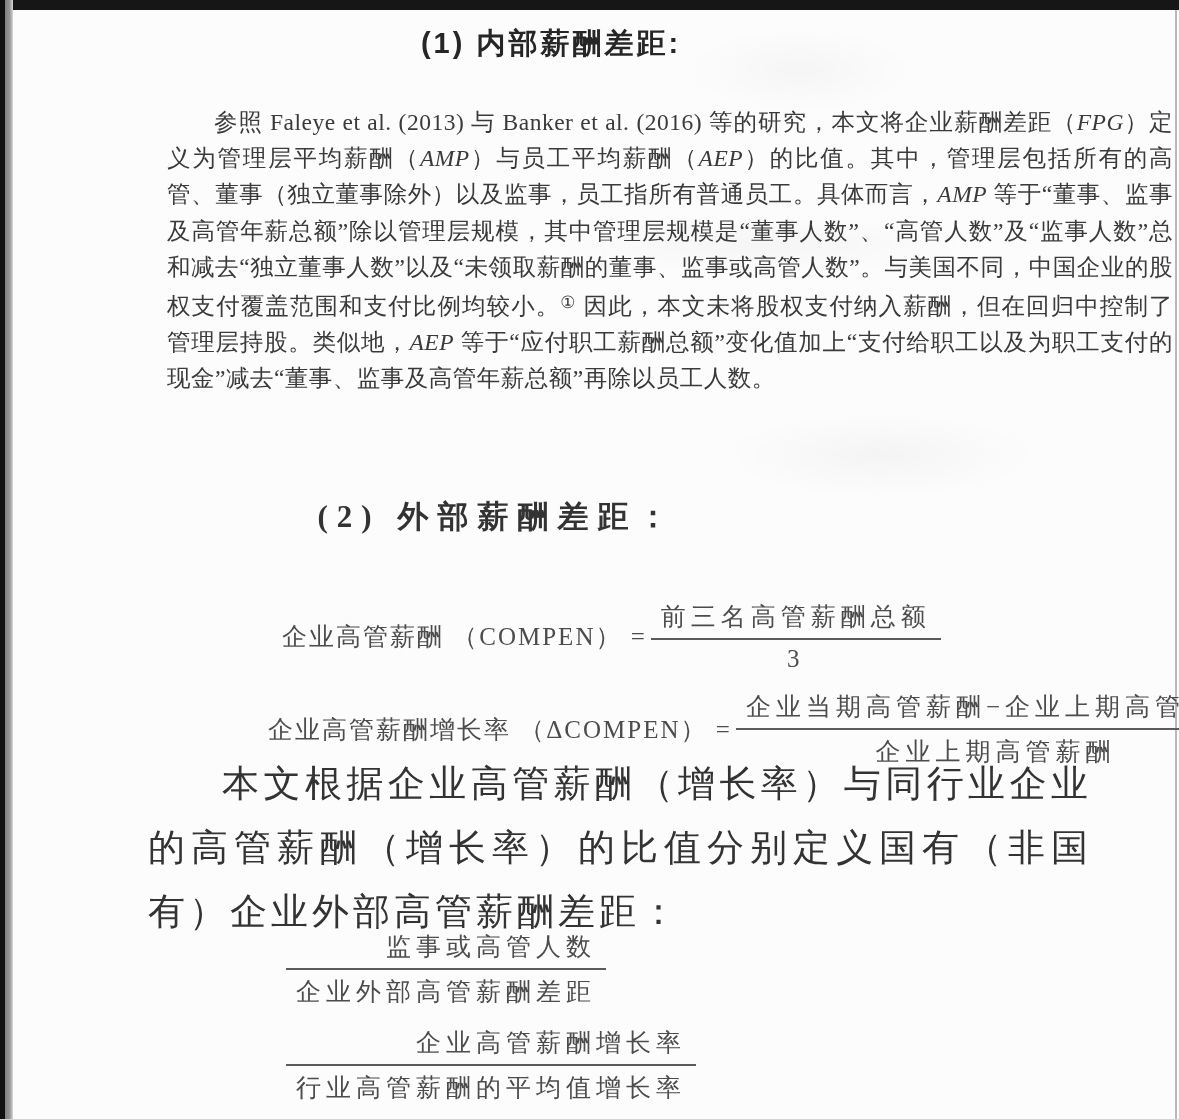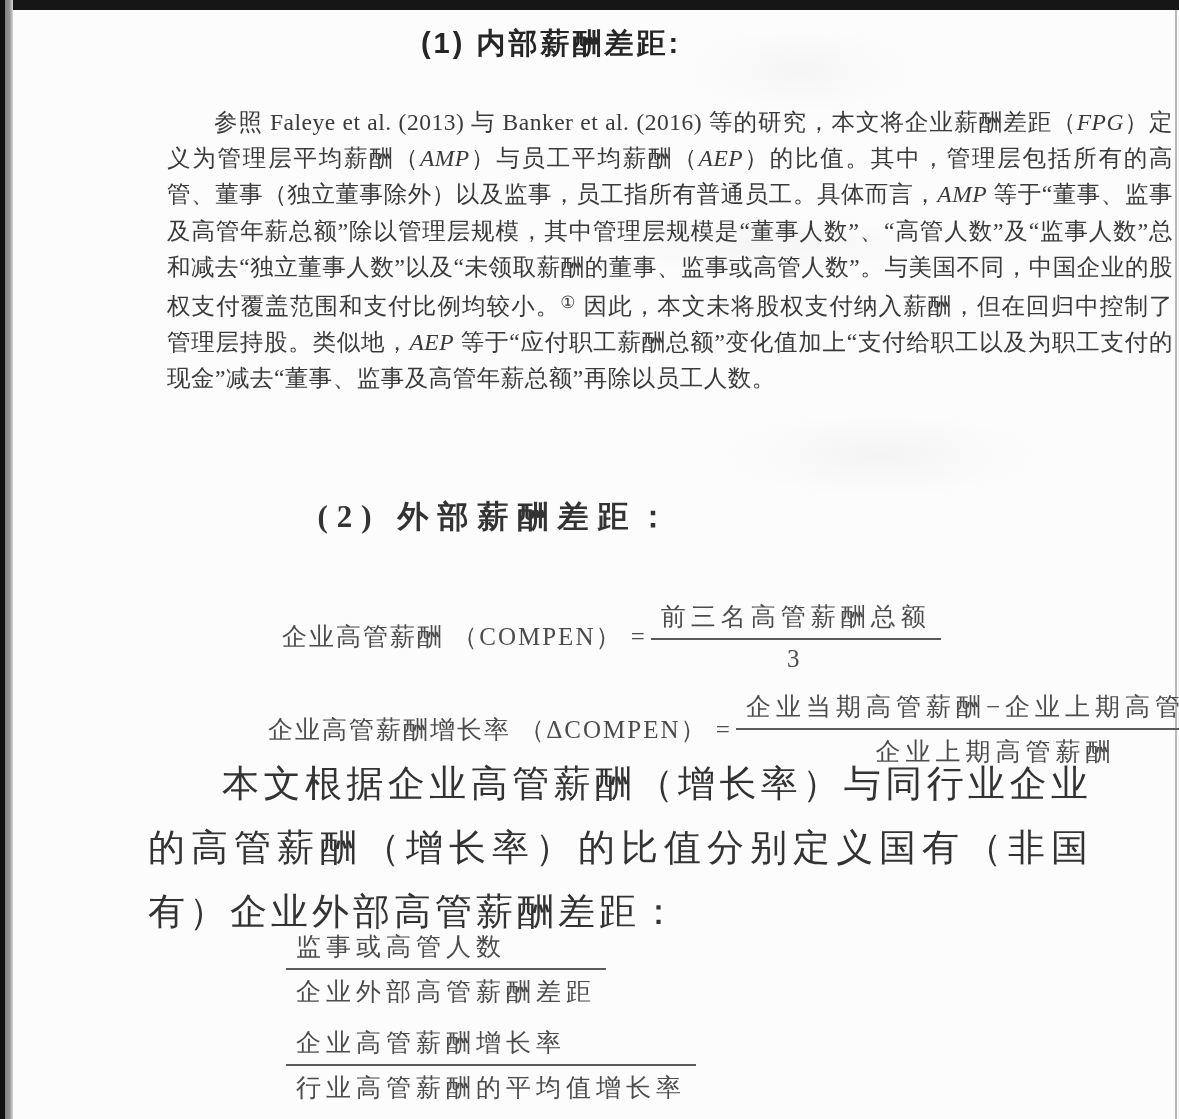--- a/index.html
+++ b/index.html
@@ -40,21 +40,21 @@
     position:absolute;left:13px;top:496px;width:969px;text-align:center;
     font-size:31px;font-weight:600;color:#333;letter-spacing:9px;
   }
   .formula{
     position:absolute;display:flex;align-items:center;color:#4c4c4c;
   }
   .formula .flabel{
     font-size:25px;letter-spacing:2px;white-space:nowrap;
   }
   .fraction{
-    display:inline-flex;flex-direction:column;align-items:flex-start;
+    display:inline-flex;flex-direction:column;align-items:flex-end;
     margin-left:4px;
   }
   .fraction .num{
     font-size:25px;letter-spacing:5px;white-space:nowrap;
     padding:0 10px 5px 10px;
   }
   .fraction .den{
     font-size:25px;letter-spacing:5px;white-space:nowrap;
     border-top:2px solid #5b5b5b;
     padding:5px 10px 0 10px;align-self:stretch;text-align:center;

